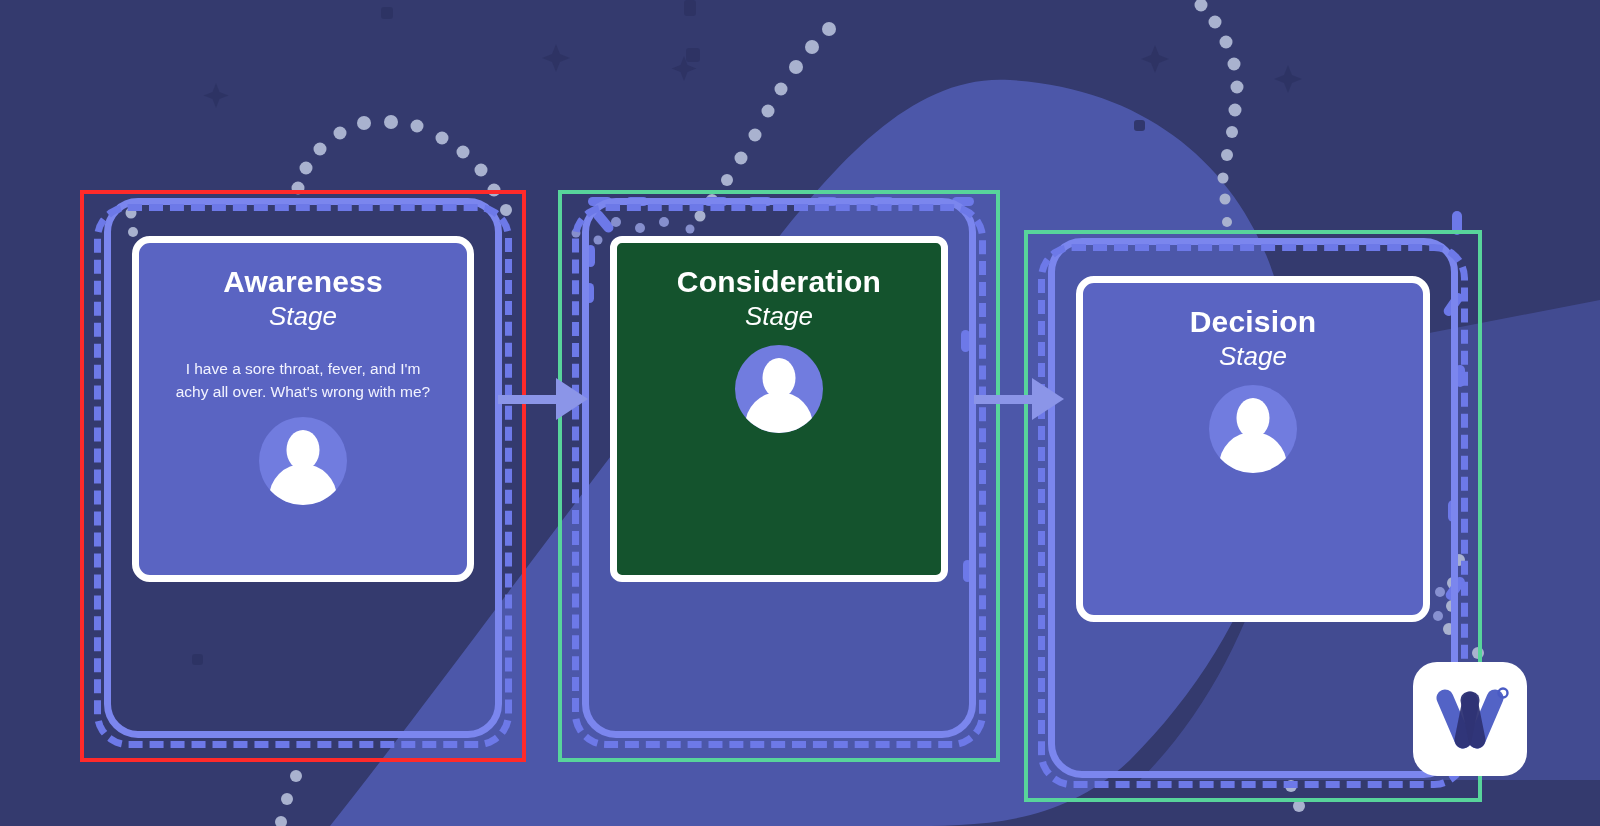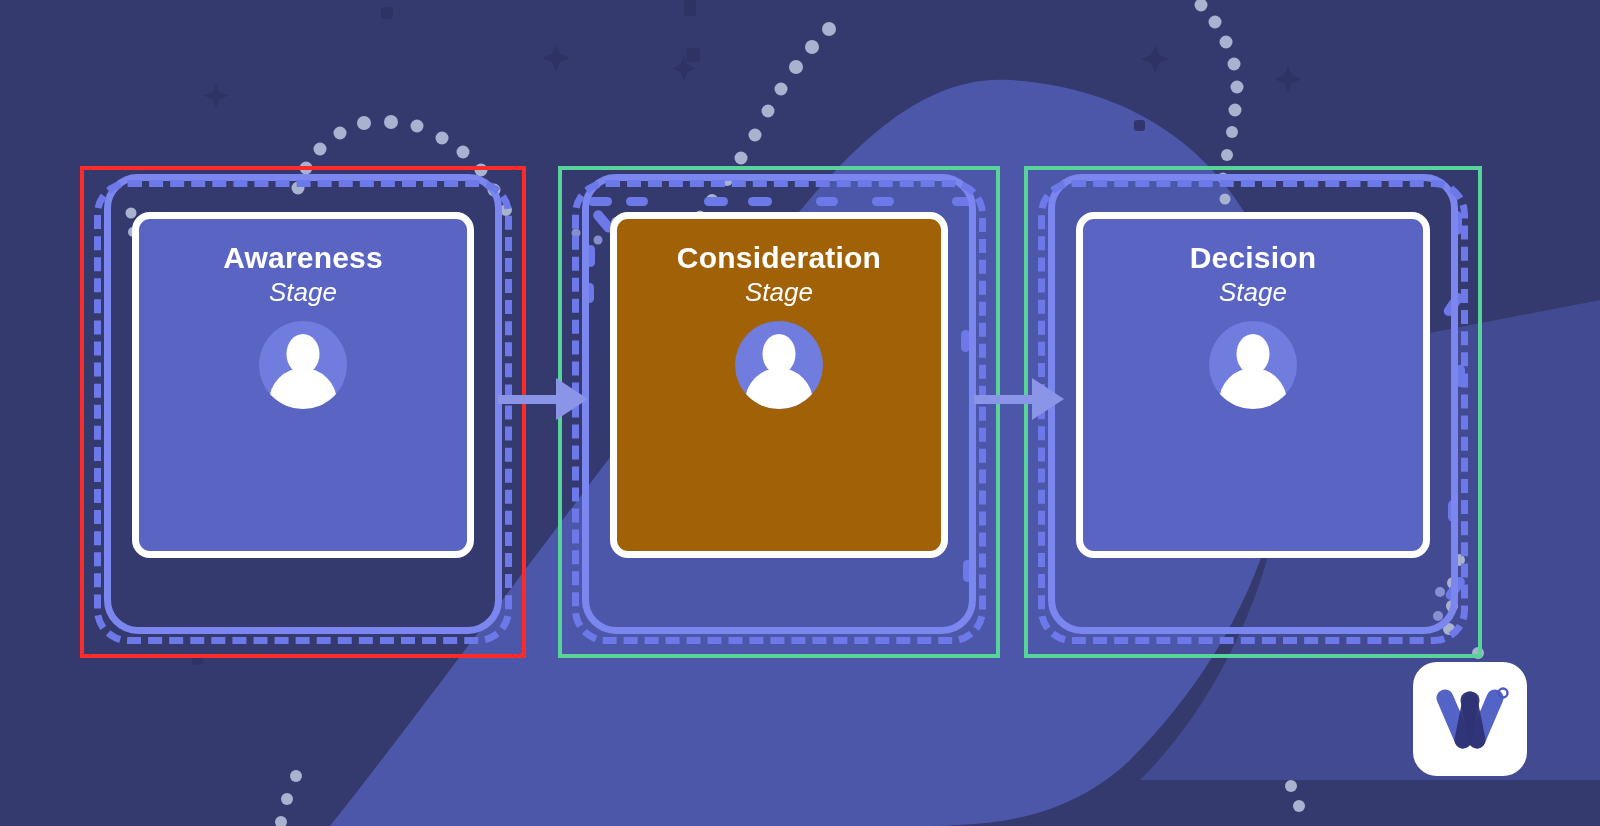--- a/index.html
+++ b/index.html
@@ -12,26 +12,26 @@
   
   #bg-layer{position:absolute;inset:0;width:1600px;height:826px;}
 
   
   .stages{
     position:absolute;left:0;top:0;width:1600px;height:826px;
   }
 
   .stage{
     position:absolute;
-    top:166px;
-    height:492px;
+    top:190px;
+    height:572px;
   }
   .stage-1{left:80px;width:446px;}
   .stage-2{left:558px;width:442px;}
-  .stage-3{left:1024px;width:458px;}
+  .stage-3{left:1024px;width:458px;margin-top:40px;}
 
   
   .annot{
     position:absolute;inset:0;
     border:4px solid transparent;
     box-sizing:border-box;
     pointer-events:none;
   }
   .annot.red{border-color:#ff2a2a;}
   .annot.green{border-color:#58d49b;}
@@ -59,21 +59,21 @@
     left:52px;right:52px;top:46px;
     height:346px;
     border:7px solid #ffffff;
     border-radius:18px;
     box-sizing:border-box;
     padding:22px 26px 0 26px;
     text-align:center;
     overflow:hidden;
   }
   .card.light{background:#5a64c2;}
-  .card.dark{background:#a16207;}
+  .card.dark{background:#14532d;border-radius:12px;}
 
   .stage-title{
     color:#ffffff;
     font-weight:bold;
     font-size:30px;
     line-height:34px;
     letter-spacing:.2px;
     margin:0;
   }
   .stage-sub{
@@ -244,20 +244,21 @@
 </svg>
 
 <div class="stages">
 
   <div class="stage stage-1">
     <div class="solid-frame"></div>
     <div class="dashed-frame"></div>
     <div class="card light">
       <div class="stage-title">Awareness</div>
       <div class="stage-sub">Stage</div>
+      <div class="quote">I have a sore throat, fever, and I'm achy all over. What's wrong with me?</div>
       <div class="avatar">
         <div class="head"></div>
         <div class="body"></div>
       </div>
     </div>
     <div class="annot red"></div>
   </div>
 
   <div class="stage stage-2">
     <div class="solid-frame"></div>

